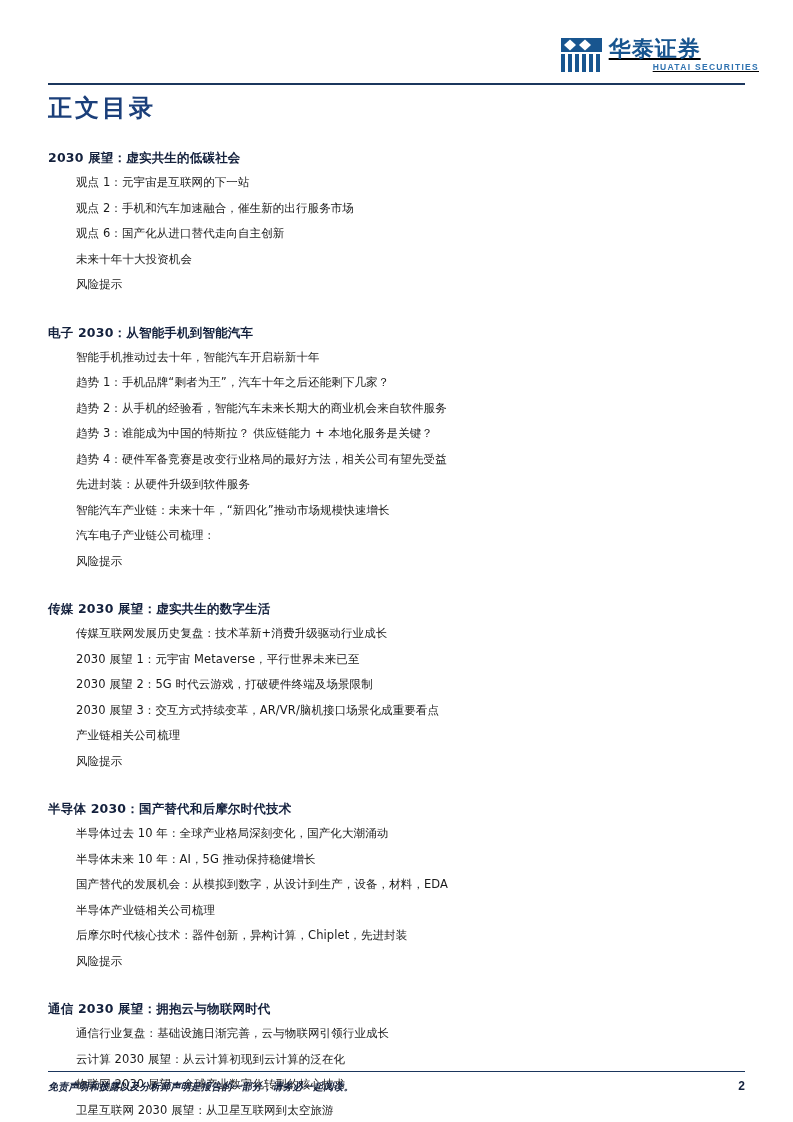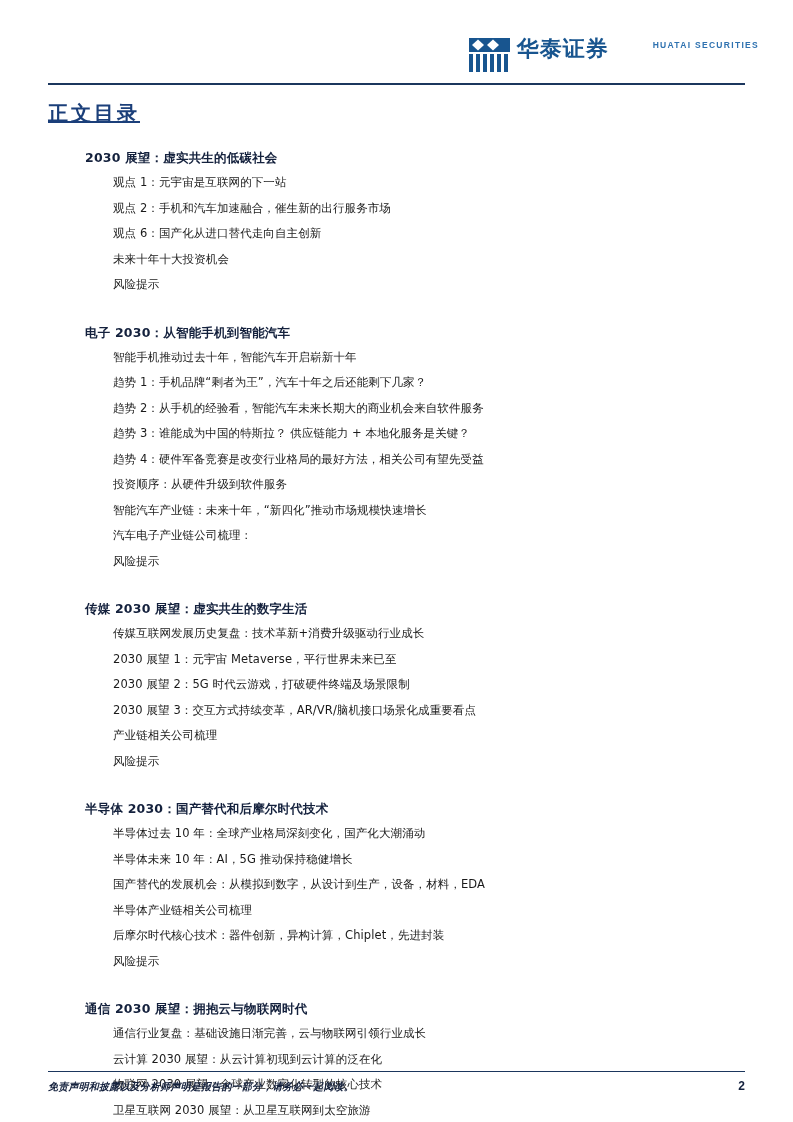--- a/index.html
+++ b/index.html
@@ -47,21 +47,23 @@
     gap: 6px;
   }
   .logo-mark {
     width: 42px;
     height: 34px;
     position: relative;
     flex: 0 0 auto;
   }
   .logo-text-wrap {
     display: flex;
+    flex-direction: column;
     line-height: 1;
+    text-decoration: underline;
   }
   .logo-cn {
     font-family: "DejaVu Sans", "Liberation Sans", sans-serif;
     font-size: 22px;
     font-weight: 700;
     color: #18558f;
     letter-spacing: 1px;
     line-height: 22px;
   }
   .logo-en {
@@ -71,27 +73,26 @@
     color: #2f72b0;
     letter-spacing: 1.3px;
     margin-top: 3px;
     padding-left: 44px;
   }
 
   
   .toc-title {
     position: absolute;
     left: 48px;
-    top: 100px;
+    top: 92px;
     font-family: "DejaVu Sans", "Liberation Sans", sans-serif;
-    font-size: 20px;
+    font-size: 24px;
     font-weight: 700;
     color: #1b3f7a;
     letter-spacing: 3px;
-    text-decoration: underline;
   }
 
   
   .toc {
     position: absolute;
     left: 48px;
     right: 48px;
     top: 140px;
   }
   .toc-group {
@@ -99,21 +100,20 @@
   }
   .toc-row {
     display: flex;
     align-items: baseline;
     width: 100%;
     white-space: nowrap;
   }
   .toc-row .label {
     flex: 0 0 auto;
     padding-right: 3px;
-    margin-left: 37px;
   }
   .toc-row .leader {
     flex: 1 1 auto;
     overflow: hidden;
     white-space: nowrap;
     font-size: 11px;
     color: #4d4d4d;
     letter-spacing: 1.1px;
     transform: translateY(-1px);
   }
@@ -284,21 +284,21 @@
           <span class="label">趋势 3：谁能成为中国的特斯拉？ 供应链能力 + 本地化服务是关键？</span>
           <span class="leader">....................................................................................................................................................................................................................................................</span>
           <span class="page">19</span>
         </div>
         <div class="toc-row lvl2">
           <span class="label">趋势 4：硬件军备竞赛是改变行业格局的最好方法，相关公司有望先受益</span>
           <span class="leader">....................................................................................................................................................................................................................................................</span>
           <span class="page">19</span>
         </div>
         <div class="toc-row lvl2">
-          <span class="label">投资顺序：从硬件升级到软件服务</span>
+          <span class="label">先进封装：从硬件升级到软件服务</span>
           <span class="leader">....................................................................................................................................................................................................................................................</span>
           <span class="page">21</span>
         </div>
         <div class="toc-row lvl2">
           <span class="label">智能汽车产业链：未来十年，“新四化”推动市场规模快速增长</span>
           <span class="leader">....................................................................................................................................................................................................................................................</span>
           <span class="page">23</span>
         </div>
         <div class="toc-row lvl2">
           <span class="label">汽车电子产业链公司梳理：</span>

